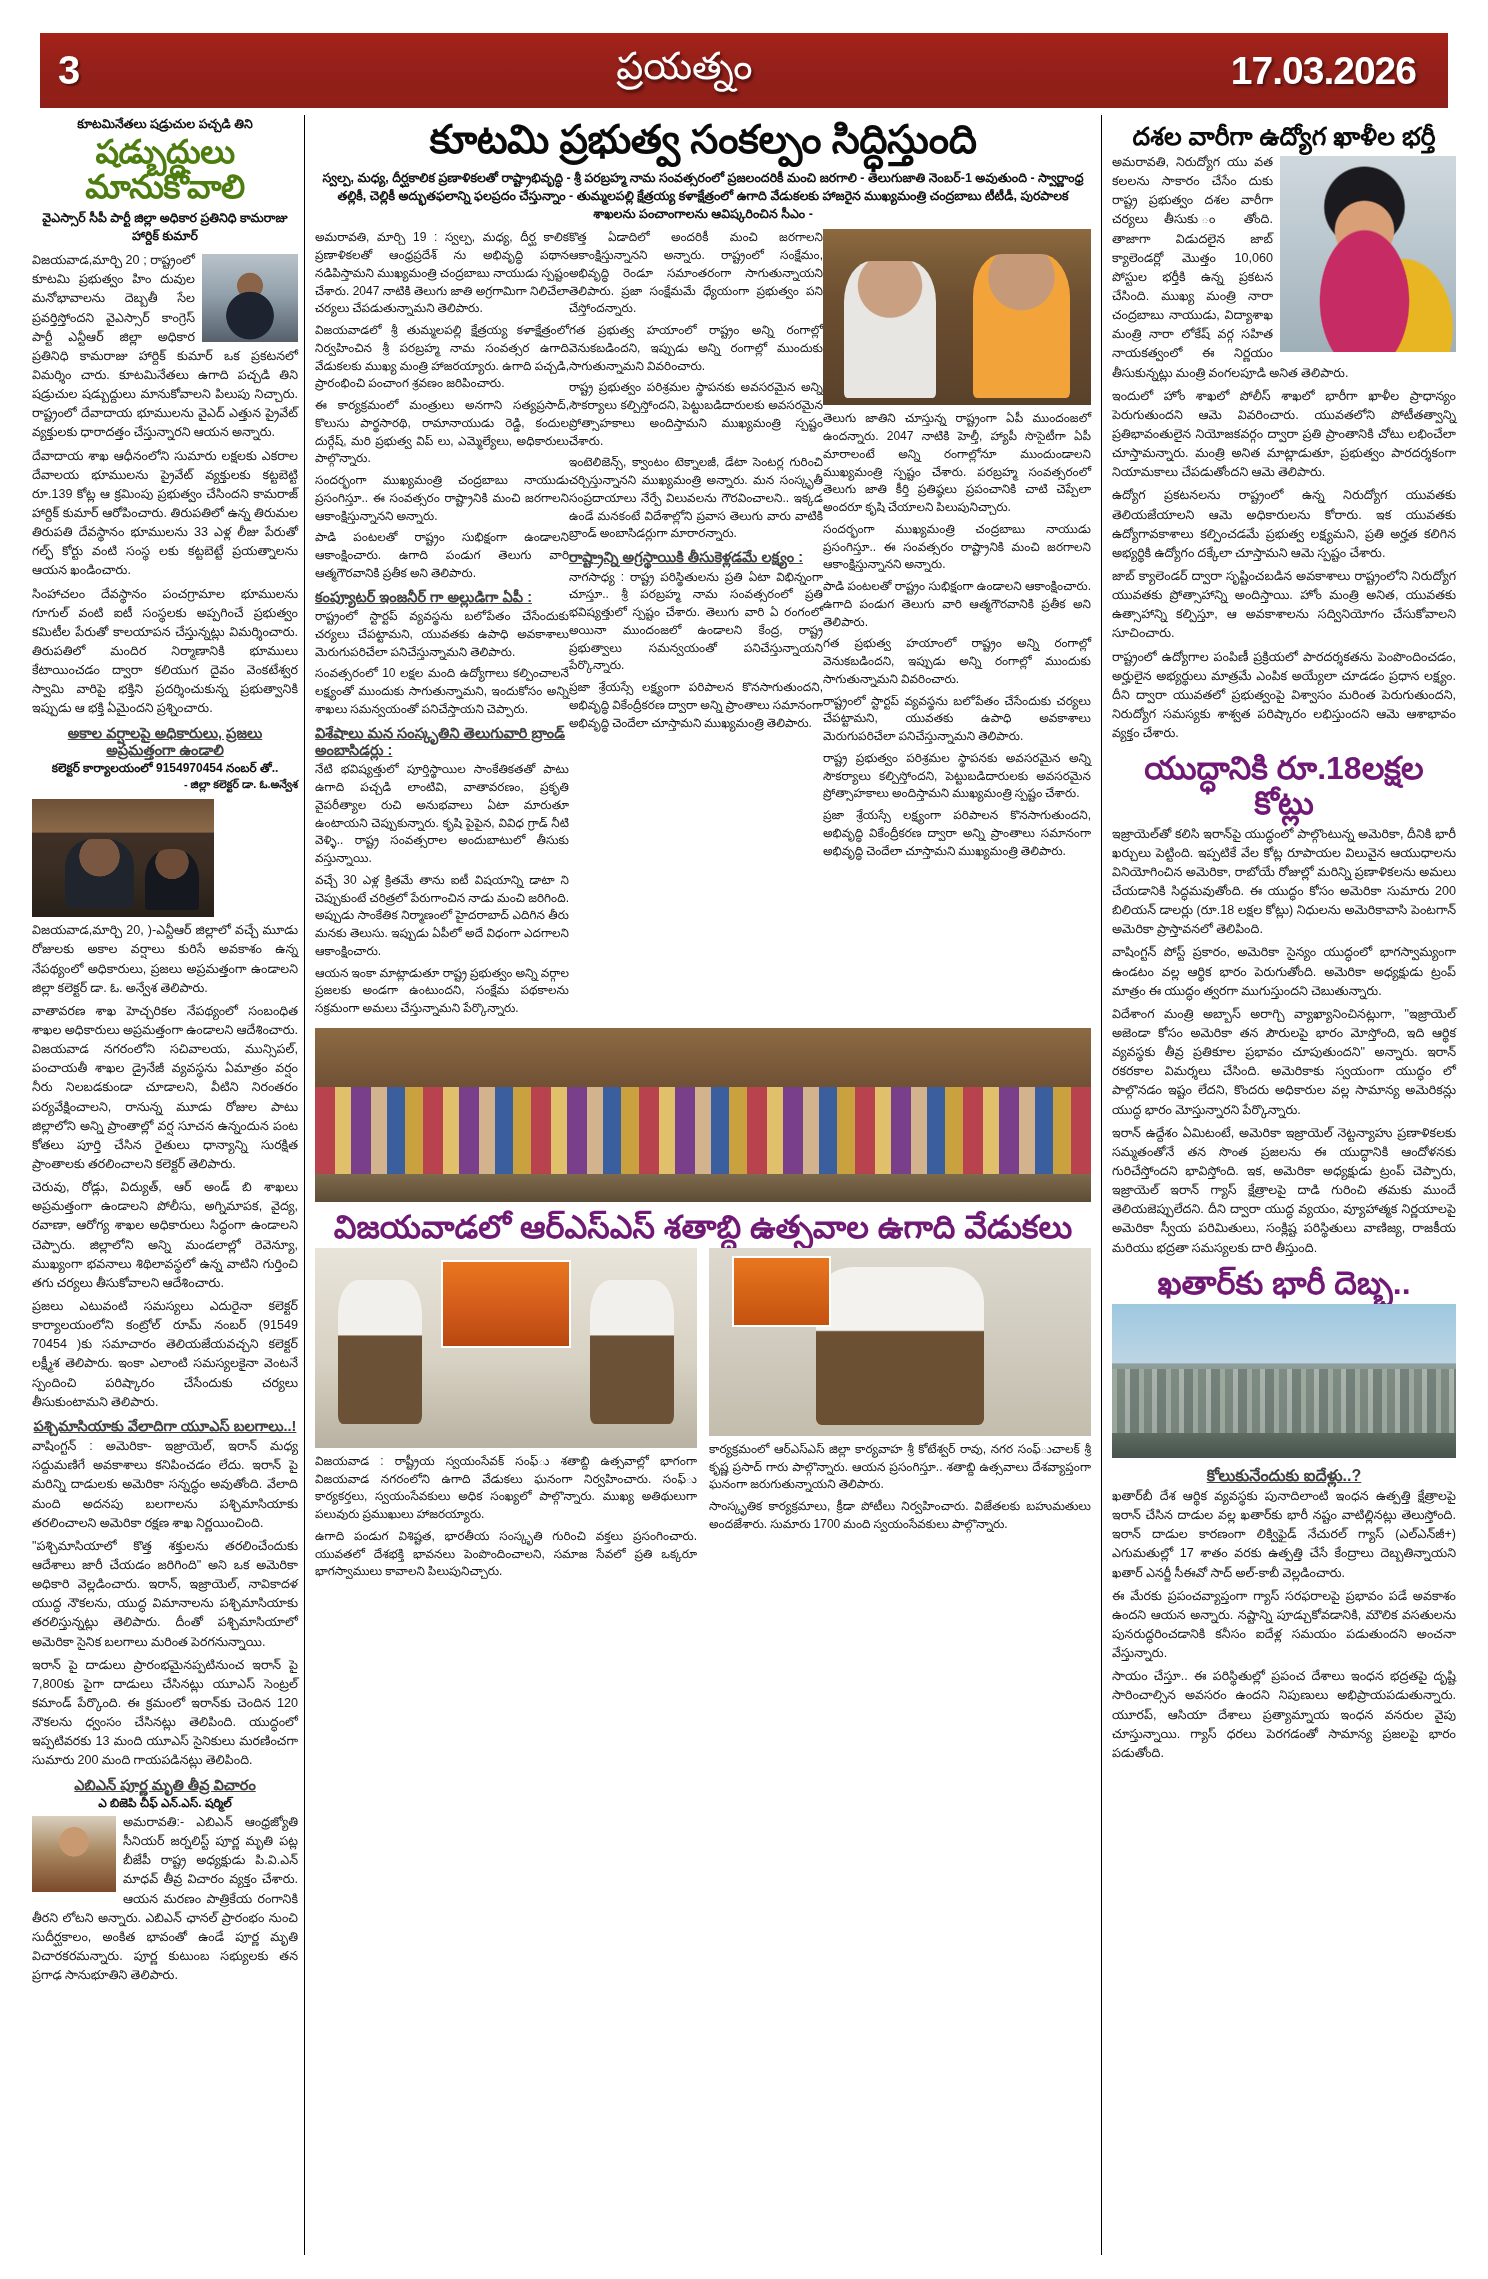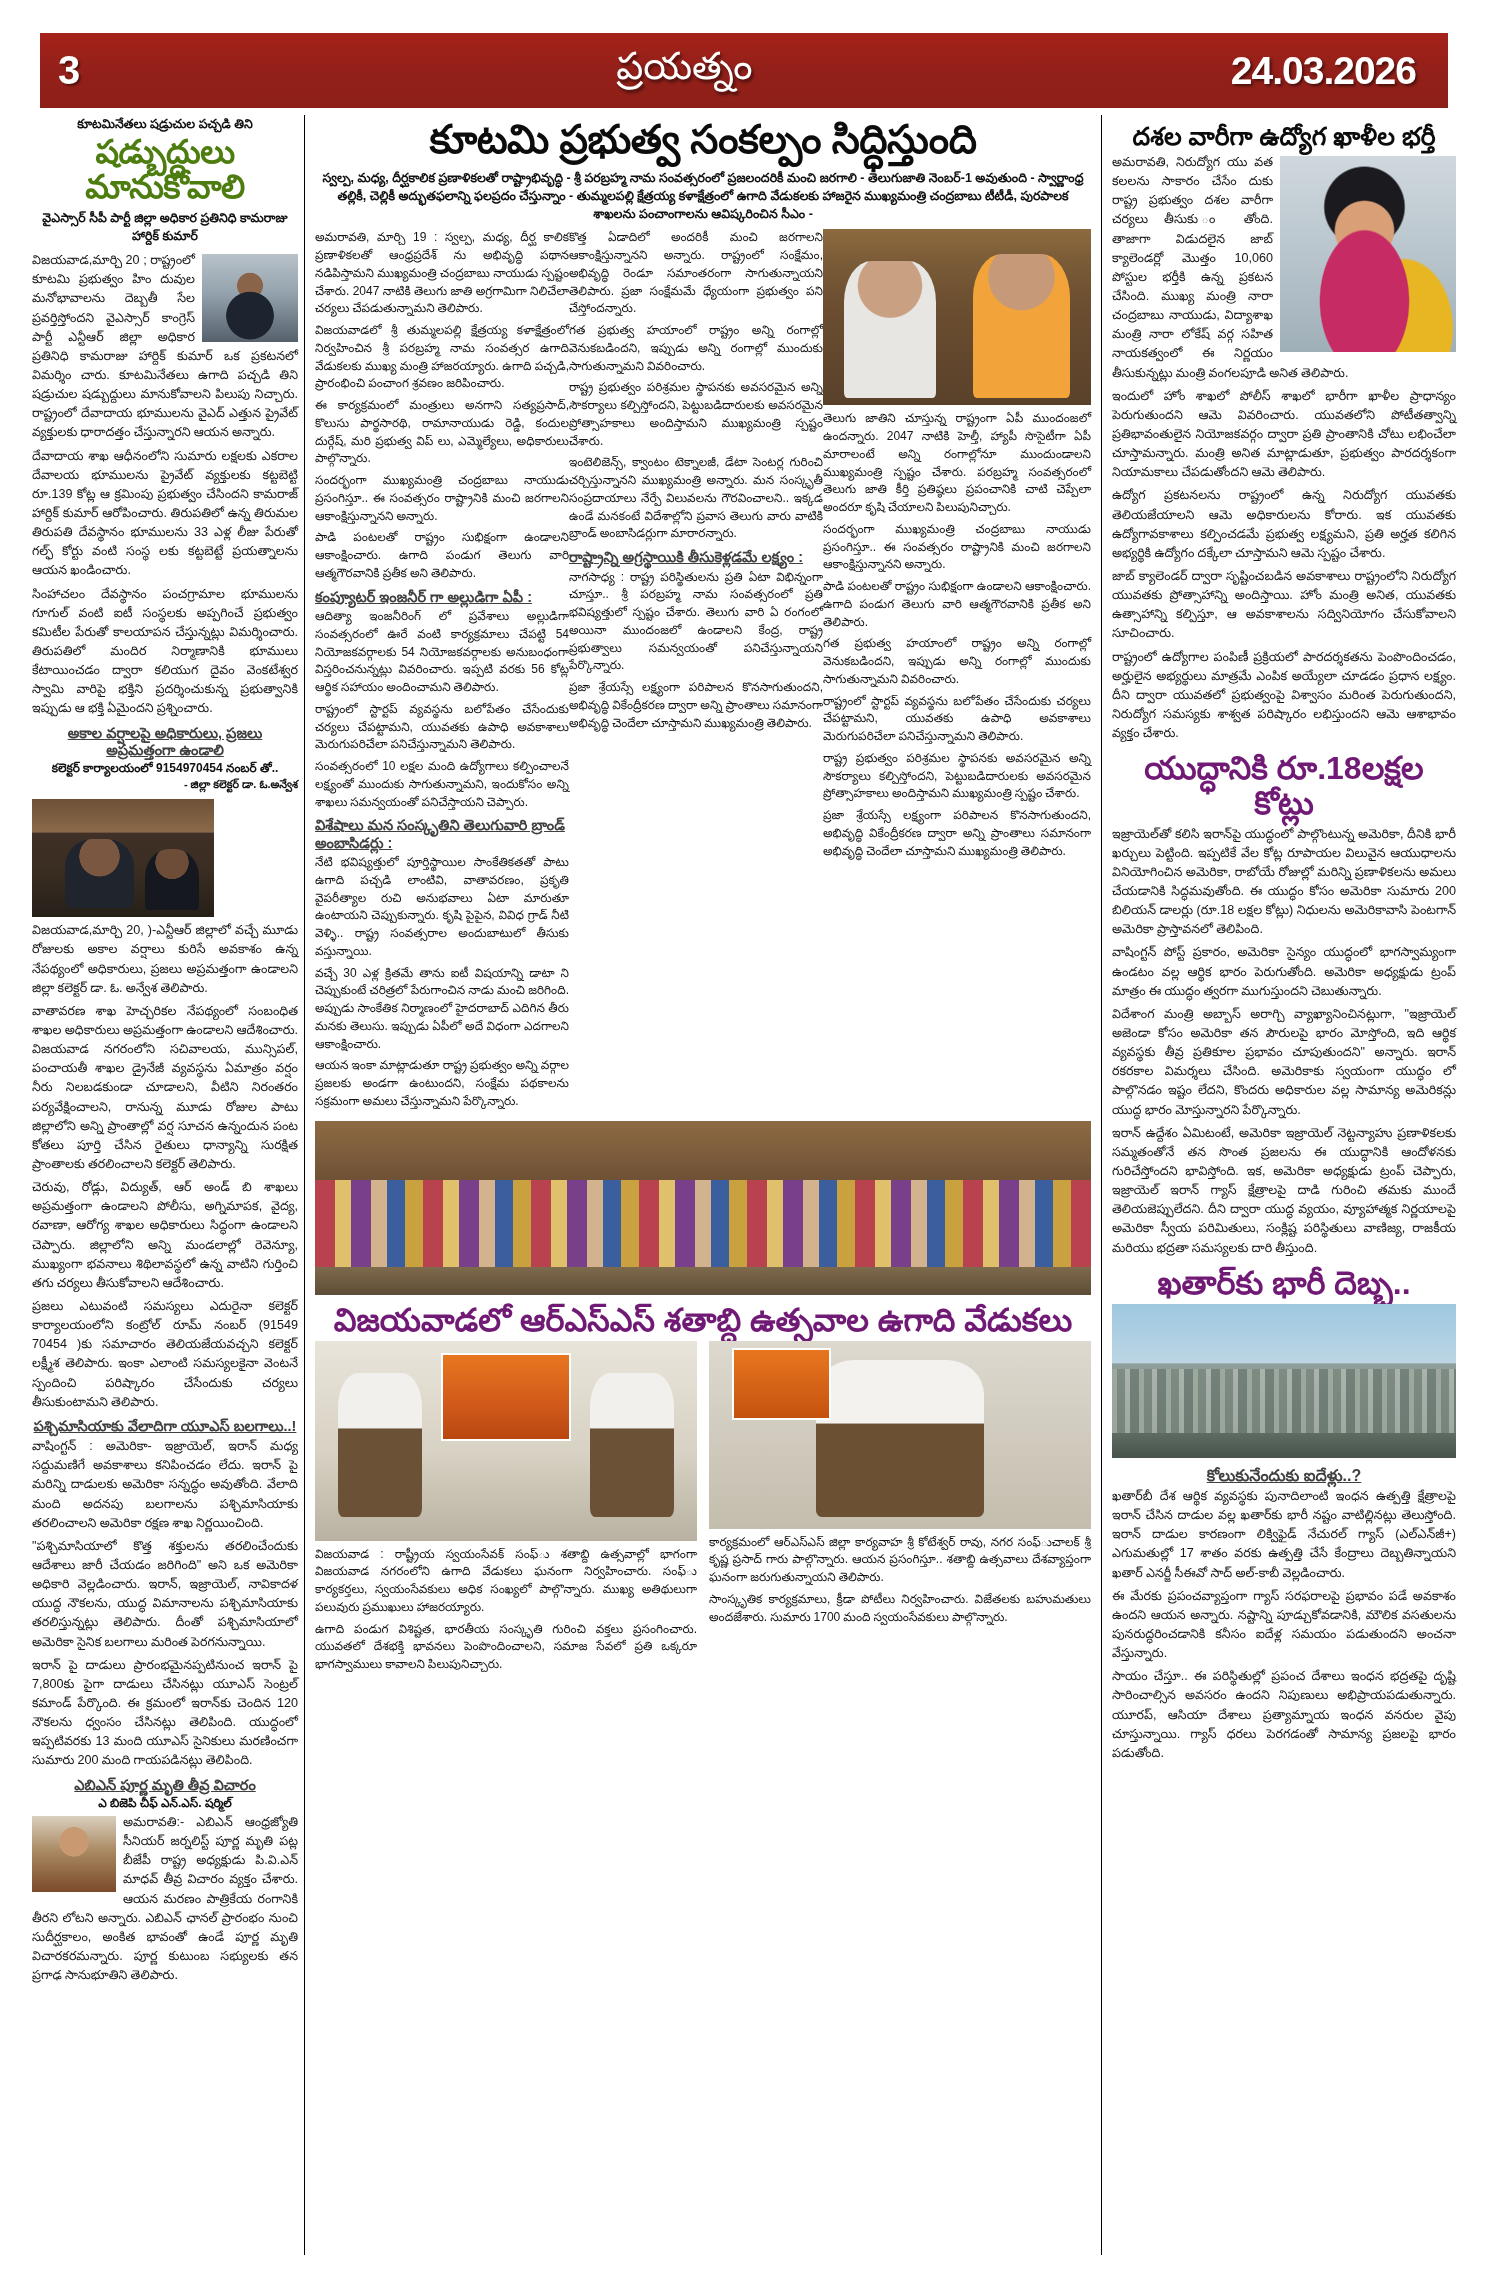--- a/index.html
+++ b/index.html
@@ -258,21 +258,21 @@
   .clearfix::after { content:""; display:block; clear:both; }
 </style>
 </head>
 <body>
 
 <div class="page">
 
   <div class="masthead">
     <div class="page-no">3</div>
     <div class="paper-title">ప్రయత్నం</div>
-    <div class="issue-date">24.03.2026</div>
+    <div class="issue-date">17.03.2026</div>
   </div>
 
   <div class="cols">
 
     <div class="col-left">
 
       <div class="kicker">కూటమినేతలు షడ్రుచుల పచ్చడి తిని</div>
       <h1 class="head-main">షడ్బుద్దులు మానుకోవాలి</h1>
       <div class="deck">వైఎస్సార్ సీపీ పార్టీ జిల్లా అధికార ప్రతినిధి కామరాజు హార్దిక్ కుమార్</div>
 
@@ -316,21 +316,20 @@
         <div class="deck">స్వల్ప, మధ్య, దీర్ఘకాలిక ప్రణాళికలతో రాష్ట్రాభివృద్ధి - శ్రీ పరబ్రహ్మ నామ సంవత్సరంలో ప్రజలందరికీ మంచి జరగాలి - తెలుగుజాతి నెంబర్-1 అవుతుంది - స్వార్ణాంధ్ర తల్లికీ, చెల్లికీ అద్భుతఫలాన్ని ఫలప్రదం చేస్తున్నాం - తుమ్మలపల్లి క్షేత్రయ్య కళాక్షేత్రంలో ఉగాది వేడుకలకు హాజరైన ముఖ్యమంత్రి చంద్రబాబు టీటీడీ, పురపాలక శాఖలను పంచాంగాలను ఆవిష్కరించిన సీఎం -</div>
 
         <div class="center-3col">
           <div>
             <p class="body-text sm">అమరావతి, మార్చి 19 : స్వల్ప, మధ్య, దీర్ఘ కాలిక ప్రణాళికలతో ఆంధ్రప్రదేశ్ ను అభివృద్ధి పథాన నడిపిస్తామని ముఖ్యమంత్రి చంద్రబాబు నాయుడు స్పష్టం చేశారు. 2047 నాటికి తెలుగు జాతి అగ్రగామిగా నిలిచేలా చర్యలు చేపడుతున్నామని తెలిపారు.</p>
             <p class="body-text sm">విజయవాడలో శ్రీ తుమ్మలపల్లి క్షేత్రయ్య కళాక్షేత్రంలో నిర్వహించిన శ్రీ పరబ్రహ్మ నామ సంవత్సర ఉగాది వేడుకలకు ముఖ్య మంత్రి హాజరయ్యారు. ఉగాది పచ్చడి, ప్రారంభించి పంచాంగ శ్రవణం జరిపించారు.</p>
             <p class="body-text sm">ఈ కార్యక్రమంలో మంత్రులు అనగాని సత్యప్రసాద్, కొలుసు పార్థసారథి, రామానాయుడు రెడ్డి, కందుల దుర్గేష్, మరి ప్రభుత్వ విప్ లు, ఎమ్మెల్యేలు, అధికారులు పాల్గొన్నారు.</p>
             <p class="body-text sm">సందర్భంగా ముఖ్యమంత్రి చంద్రబాబు నాయుడు ప్రసంగిస్తూ.. ఈ సంవత్సరం రాష్ట్రానికి మంచి జరగాలని ఆకాంక్షిస్తున్నానని అన్నారు.</p>
             <p class="body-text sm">పాడి పంటలతో రాష్ట్రం సుభిక్షంగా ఉండాలని ఆకాంక్షించారు. ఉగాది పండుగ తెలుగు వారి ఆత్మగౌరవానికి ప్రతీక అని తెలిపారు.</p>
             <h3 class="sub-head" style="text-align:left">కంప్యూటర్ ఇంజనీర్ గా అల్లుడిగా ఏపీ :</h3>
-            <p class="body-text sm">ఆదిత్యా ఇంజనీరింగ్ లో ప్రవేశాలు అల్లుడిగా సంవత్సరంలో ఊరే వంటి కార్యక్రమాలు చేపట్టి 54 నియోజకవర్గాలకు 54 నియోజకవర్గాలకు అనుబంధంగా విస్తరించనున్నట్లు వివరించారు. ఇప్పటి వరకు 56 కోట్ల ఆర్థిక సహాయం అందించామని తెలిపారు.</p>
             <p class="body-text sm">రాష్ట్రంలో స్టార్టప్ వ్యవస్థను బలోపేతం చేసేందుకు చర్యలు చేపట్టామని, యువతకు ఉపాధి అవకాశాలు మెరుగుపరిచేలా పనిచేస్తున్నామని తెలిపారు.</p>
             <p class="body-text sm">సంవత్సరంలో 10 లక్షల మంది ఉద్యోగాలు కల్పించాలనే లక్ష్యంతో ముందుకు సాగుతున్నామని, ఇందుకోసం అన్ని శాఖలు సమన్వయంతో పనిచేస్తాయని చెప్పారు.</p>
             <h3 class="sub-head" style="text-align:left">విశేషాలు మన సంస్కృతిని తెలుగువారి బ్రాండ్ అంబాసిడర్లు :</h3>
             <p class="body-text sm">నేటి భవిష్యత్తులో పూర్తిస్థాయిల సాంకేతికతతో పాటు ఉగాది పచ్చడి లాంటివి, వాతావరణం, ప్రకృతి వైపరీత్యాల రుచి అనుభవాలు ఏటా మారుతూ ఉంటాయని చెప్పుకున్నారు. కృషి పైపైన, వివిధ గ్రాడ్ నీటి వెళ్ళి.. రాష్ట్ర సంవత్సరాల అందుబాటులో తీసుకు వస్తున్నాయి.</p>
             <p class="body-text sm">వచ్చే 30 ఎళ్ల క్రితమే తాను ఐటీ విషయాన్ని డాటా ని చెప్పుకుంటే చరిత్రలో పేరుగాంచిన నాడు మంచి జరిగింది. అప్పుడు సాంకేతిక నిర్మాణంలో హైదరాబాద్ ఎదిగిన తీరు మనకు తెలుసు. ఇప్పుడు ఏపీలో అదే విధంగా ఎదగాలని ఆకాంక్షించారు.</p>
             <p class="body-text sm">ఆయన ఇంకా మాట్లాడుతూ రాష్ట్ర ప్రభుత్వం అన్ని వర్గాల ప్రజలకు అండగా ఉంటుందని, సంక్షేమ పథకాలను సక్రమంగా అమలు చేస్తున్నామని పేర్కొన్నారు.</p>
           </div>
           <div>
             <p class="body-text sm">కొత్త ఏడాదిలో అందరికీ మంచి జరగాలని ఆకాంక్షిస్తున్నానని అన్నారు. రాష్ట్రంలో సంక్షేమం, అభివృద్ధి రెండూ సమాంతరంగా సాగుతున్నాయని తెలిపారు. ప్రజా సంక్షేమమే ధ్యేయంగా ప్రభుత్వం పని చేస్తోందన్నారు.</p>
             <p class="body-text sm">గత ప్రభుత్వ హయాంలో రాష్ట్రం అన్ని రంగాల్లో వెనుకబడిందని, ఇప్పుడు అన్ని రంగాల్లో ముందుకు సాగుతున్నామని వివరించారు.</p>

